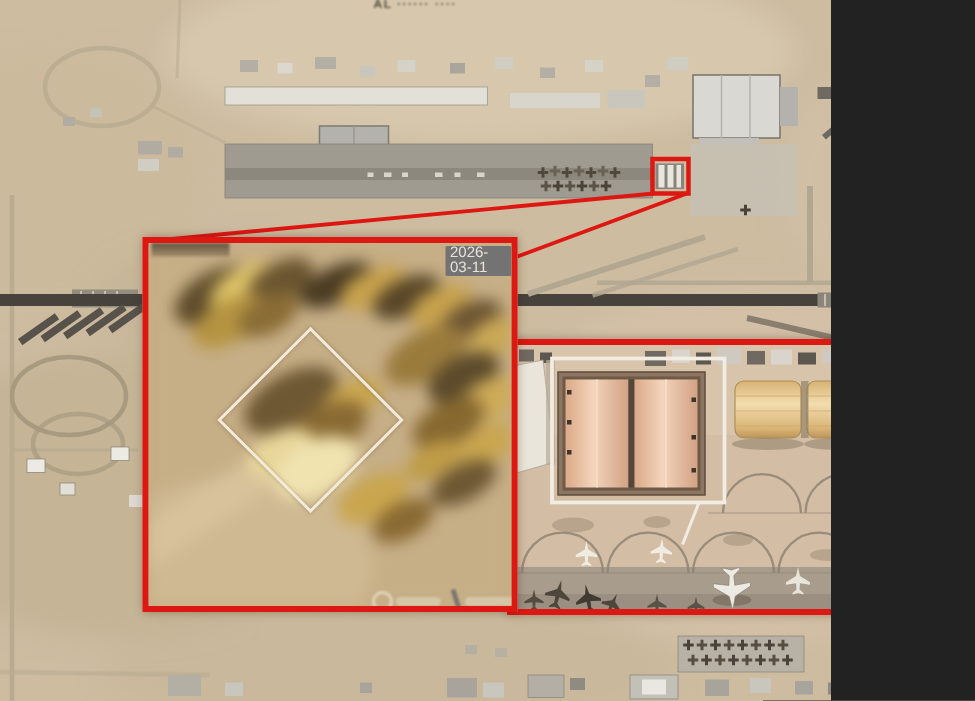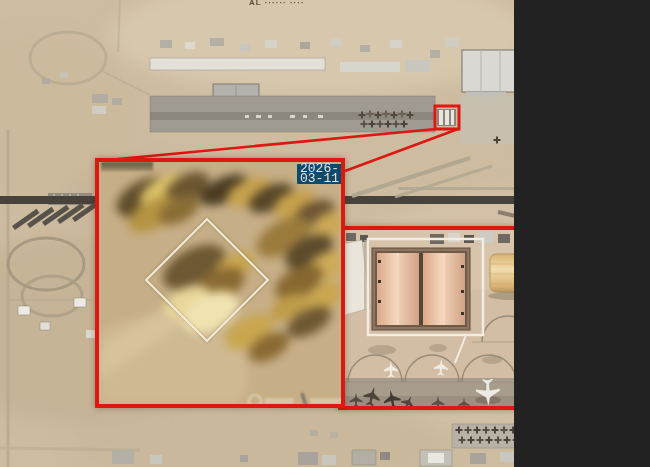--- a/index.html
+++ b/index.html
@@ -1,36 +1,36 @@
 <!DOCTYPE html>
 <html><head>
 <meta charset="utf-8">
 <style>
   html,body{margin:0;padding:0;background:#222;}
   .stage{position:relative;width:514px;height:467px;overflow:hidden;
-         background:#cdbca0;font-family:"Liberation Sans",sans-serif;}
+         background:#cdbca0;font-family:"Liberation Sans",sans-serif;padding-left:40px;}
   .stage svg{display:block;}
   .bg{position:absolute;left:0;top:0;z-index:0;}
   .place-label{position:absolute;left:249px;top:-2px;z-index:2;font-size:8px;font-weight:bold;
                color:#56503f;letter-spacing:1px;filter:blur(0.7px);white-space:nowrap;}
   .callout{position:absolute;left:0;top:0;z-index:4;pointer-events:none;}
   .inset{position:absolute;border:4px solid #dd1712;box-sizing:border-box;background:#c6ae86;
          box-shadow:0 0 6px rgba(60,30,10,.35);}
   .inset-left{left:95px;top:158px;width:250px;height:250px;z-index:7;overflow:hidden;}
   .inset-right{left:338px;top:226px;width:263px;height:184px;z-index:6;overflow:hidden;
                background:#d3bda4;}
   .blobs{position:absolute;left:0;top:0;filter:blur(5px);}
   .diamond{position:absolute;left:64px;top:74px;width:84px;height:84px;
            transform:rotate(45deg);border:2px solid #f2eada;
            box-shadow:0 0 3px rgba(90,60,20,.4), inset 0 0 3px rgba(90,60,20,.3);}
   .corner-smudge{position:absolute;left:2px;top:0;width:52px;height:9px;
                  background:linear-gradient(180deg,rgba(30,25,18,.6),rgba(80,65,45,.3));
                  filter:blur(1px);}
-  .date-chip{position:absolute;left:198px;top:2px;background:#0c4a6e;color:#e9e4da;
-             font-family:Liberation Mono, monospace;font-size:13px;line-height:10px;
+  .date-chip{position:absolute;left:198px;top:2px;background:#737373;color:#e9e4da;
+             font-family:Liberation Sans, sans-serif;font-size:10px;line-height:10px;
              padding:0 3px;letter-spacing:0;border-radius:1px;}
   .watermark{position:absolute;left:92px;top:198px;font-size:21px;font-weight:900;
              color:#bf3b31;letter-spacing:1px;white-space:nowrap;
              text-shadow:1px 1px 0 #45322a,-1px 1px 0 #45322a,1px -1px 0 #513b30,0 2px 2px rgba(40,25,15,.5);
              filter:blur(0.3px);}
   .provider-logo{position:absolute;left:148px;top:228px;opacity:.55;filter:blur(.8px);}
   .inset-right svg.detail{filter:blur(.25px);}
 </style>
 </head>
 <body>

